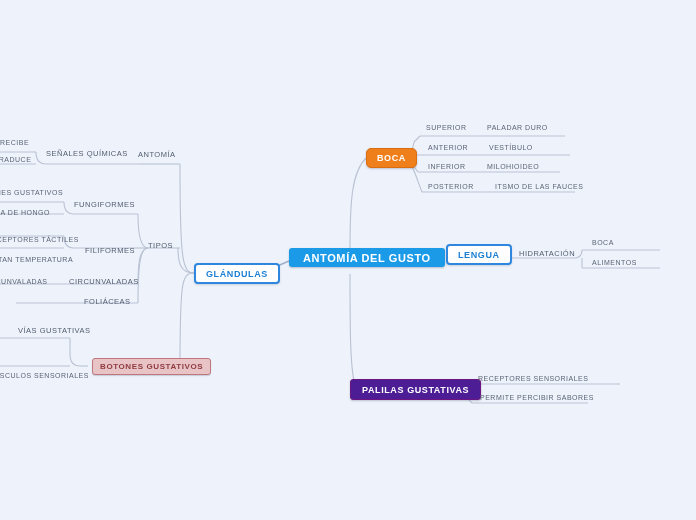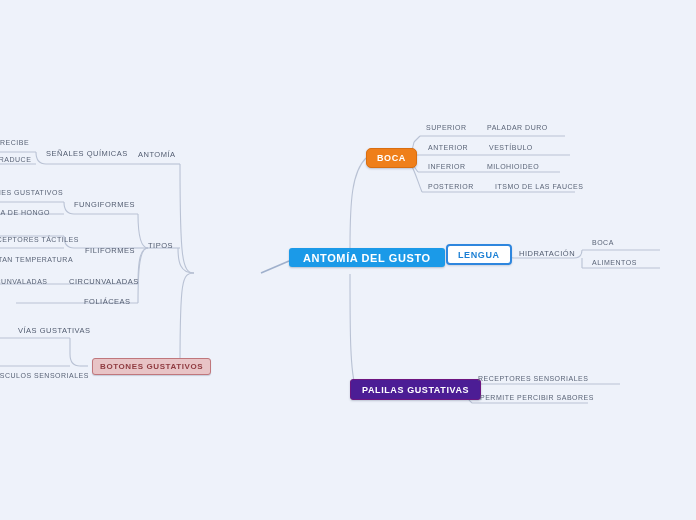--- a/index.html
+++ b/index.html
@@ -173,20 +173,21 @@
 
       <path d="M452,389 C462,389 464,384 468,384"></path>
       <path d="M468,384 L620,384"></path>
       <path d="M452,389 C464,389 466,398 472,403"></path>
       <path d="M472,403 L588,403"></path>
     </g>
   </svg>
 
   <div class="node n-root" style="left:289px; top:248px;">ANTOMÍA DEL GUSTO</div>
 
+  <div class="node n-outline" style="left:194px; top:263px;">GLÁNDULAS</div>
 
   <div class="leaf mid" style="left:138px; top:150px;">ANTOMÍA</div>
 
   <div class="leaf mid" style="left:46px; top:149px;">SEÑALES QUÍMICAS</div>
 
   <div class="leaf" style="left:0px; top:139px;">RECIBE</div>
 
   <div class="leaf" style="left:-6px; top:156px;">TRADUCE</div>
 
   <div class="leaf mid" style="left:148px; top:241px;text-align:center;">TIPOS</div>

